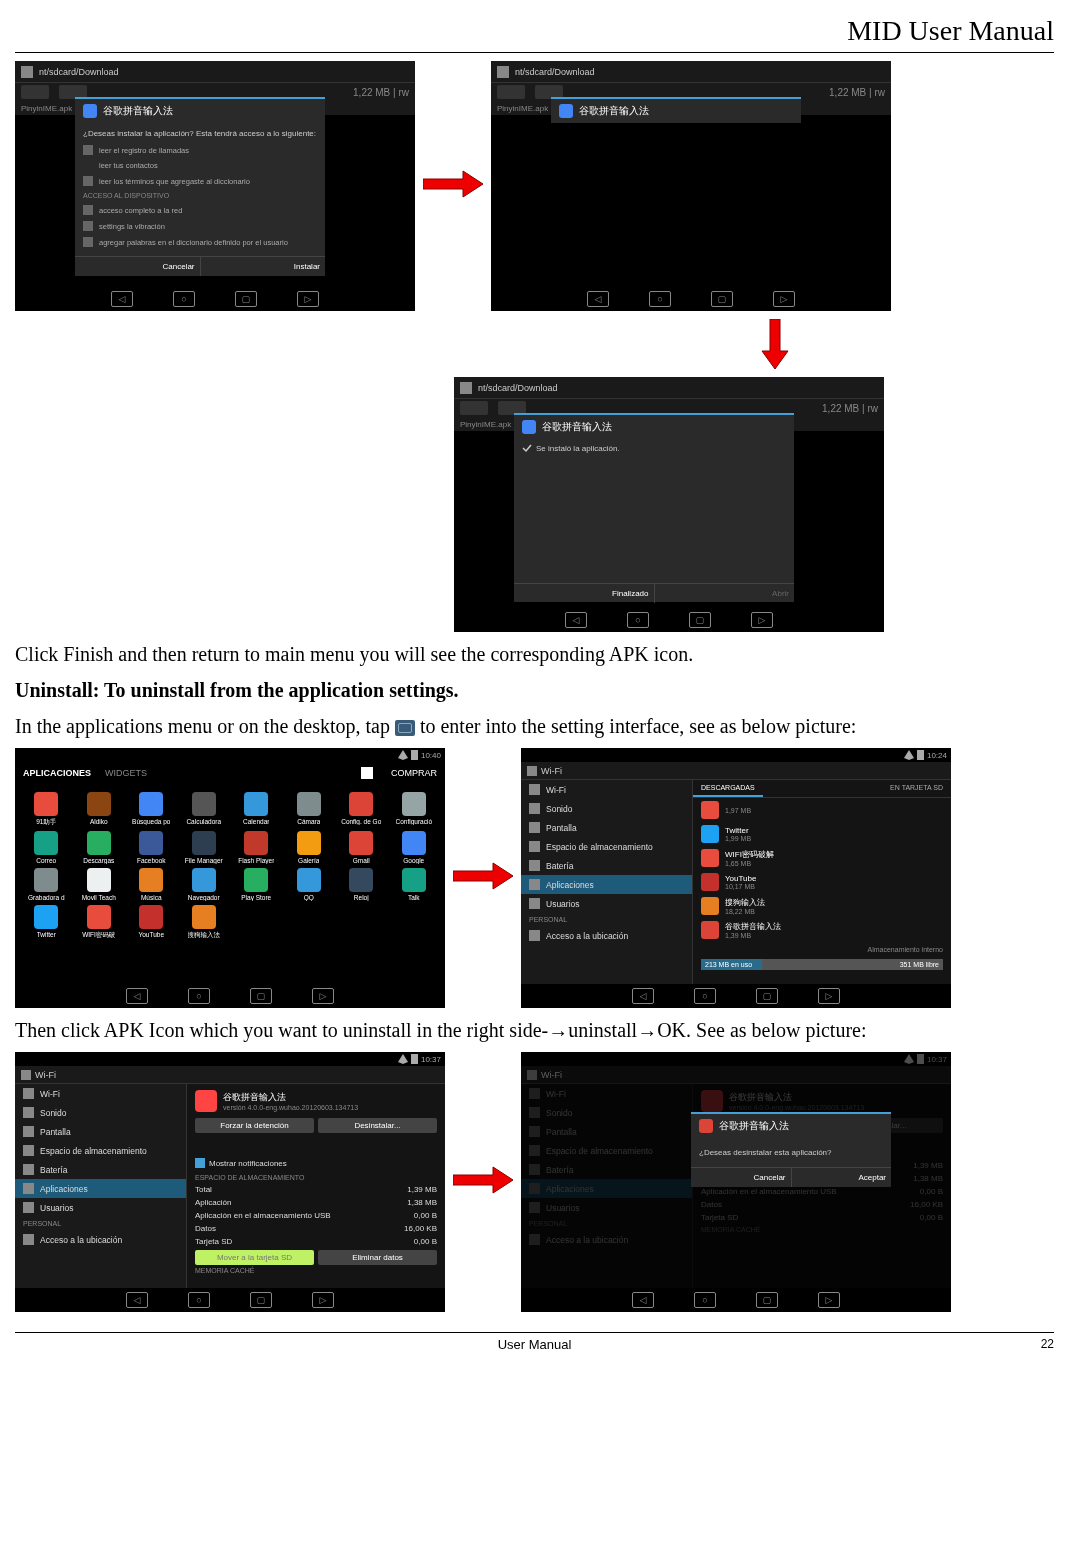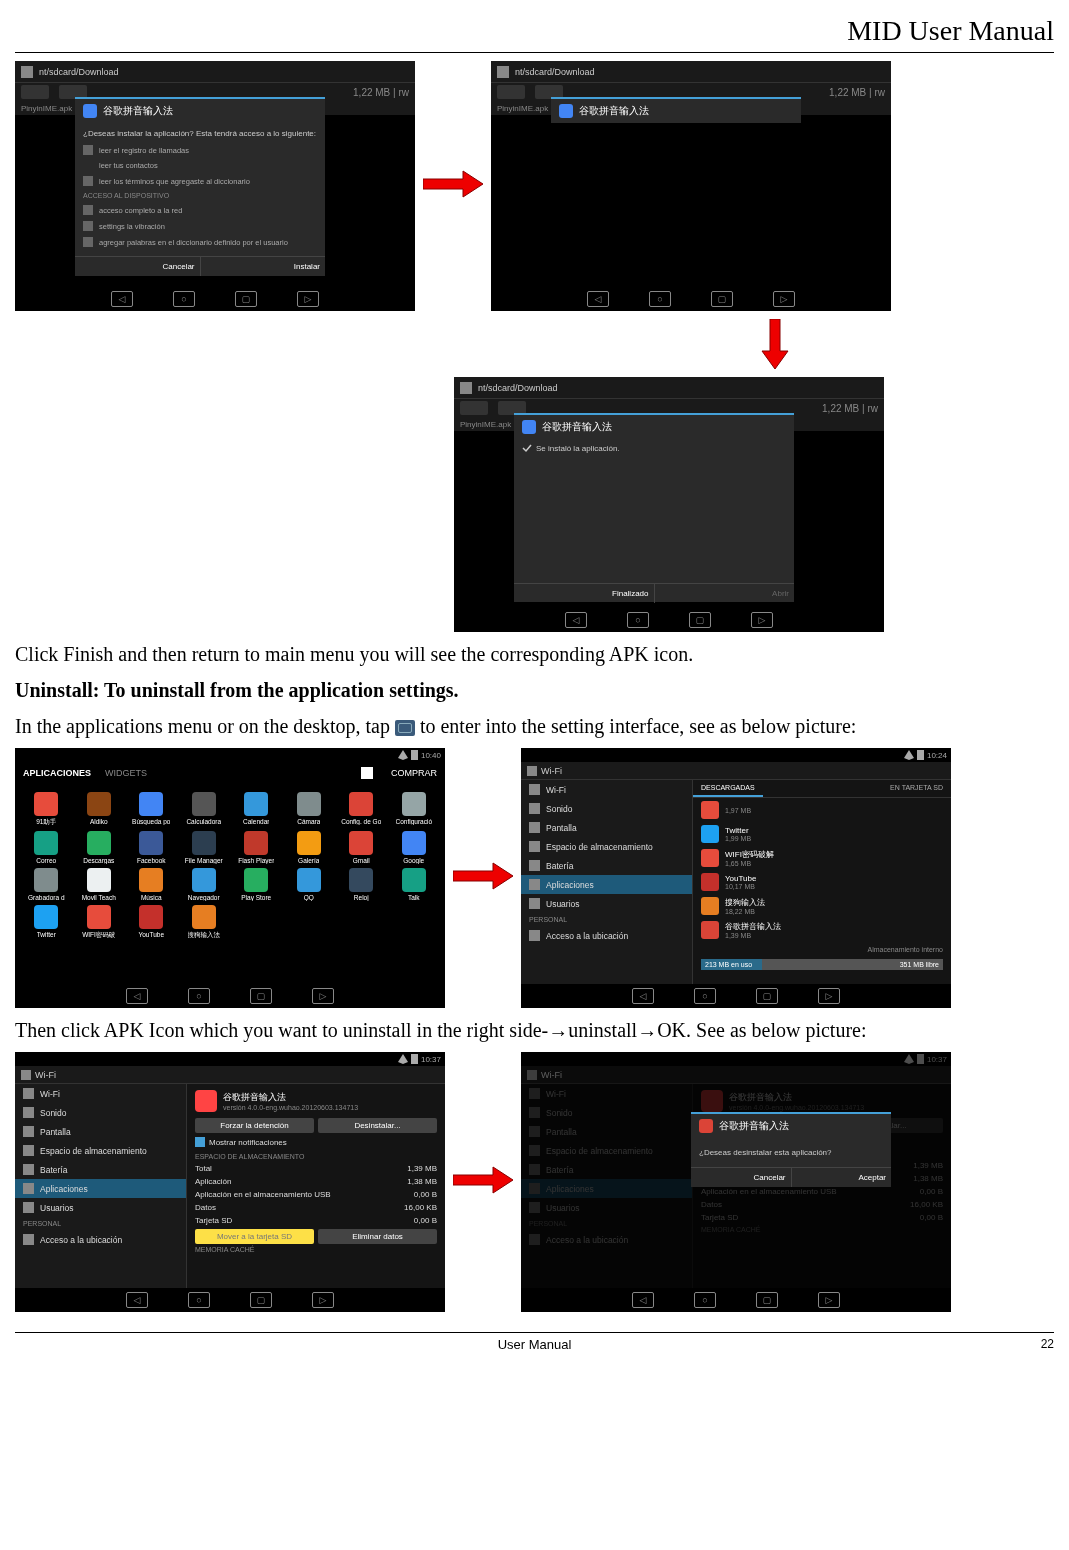--- a/index.html
+++ b/index.html
@@ -96,21 +96,21 @@
     .storage-bar .used { background: #2a6a8a; padding: 2px 4px; flex: 0 0 25%; }
     .storage-bar .free { background: #555; padding: 2px 4px; flex: 1; text-align: right; }
     
     
     .app-detail-header { display: flex; align-items: center; gap: 6px; padding: 6px 8px; }
     .app-detail-header .icon { width: 22px; height: 22px; background: #f44; border-radius: 4px; }
     .app-detail-header .txt .n { font-size: 9px; color: #fff; }
     .app-detail-header .txt .v { font-size: 7px; color: #888; }
     .detail-btns { display: flex; gap: 4px; padding: 0 8px; }
     .detail-btn { flex: 1; background: #444; text-align: center; padding: 3px; font-size: 8px; color: #fff; border-radius: 2px; }
-    .detail-check { padding: 4px 8px; display: flex; align-items: center; gap: 4px; font-size: 8px; color: #ddd; }
+    .detail-check { padding: 4px 8px; display: flex; align-items: center; gap: 4px; font-size: 8px; color: #ddd; margin-top: 21px; }
     .detail-check .cb { width: 10px; height: 10px; border: 1px solid #44a0d8; background: #44a0d8; }
     .detail-section { font-size: 7px; color: #888; padding: 2px 8px; }
     .detail-line { display: flex; justify-content: space-between; padding: 2px 8px; font-size: 8px; color: #ddd; }
     
     .confirm-dialog { position: absolute; top: 60px; left: 170px; right: 60px; background: #2a2a2a; border-top: 2px solid #44a0d8; }
     .dim-overlay { position: absolute; inset: 0; background: rgba(0,0,0,0.55); }
     
     .row-offset-right { justify-content: flex-end; padding-right: 170px; }
     .center-col { display: flex; flex-direction: column; align-items: center; }
   </style>
@@ -604,21 +604,21 @@
             <div class="detail-line">
               <span>Datos</span>
               <span>16,00 KB</span>
             </div>
             <div class="detail-line">
               <span>Tarjeta SD</span>
               <span>0,00 B</span>
             </div>
           </div>
         <div class="detail-btns" style="margin-top:2px">
-          <div class="detail-btn" style="background:#fde047;color:#777">Mover a la tarjeta SD</div>
+          <div class="detail-btn" style="background:#bef264;color:#777">Mover a la tarjeta SD</div>
           <div class="detail-btn">Eliminar datos</div>
         </div>
         <div class="detail-section">MEMORIA CACHÉ</div>
       </div>
     </div>
     <div class="navbar">
         <span class="nav-btn">◁</span>
         <span class="nav-btn">○</span>
         <span class="nav-btn">▢</span>
         <span class="nav-btn">▷</span>

